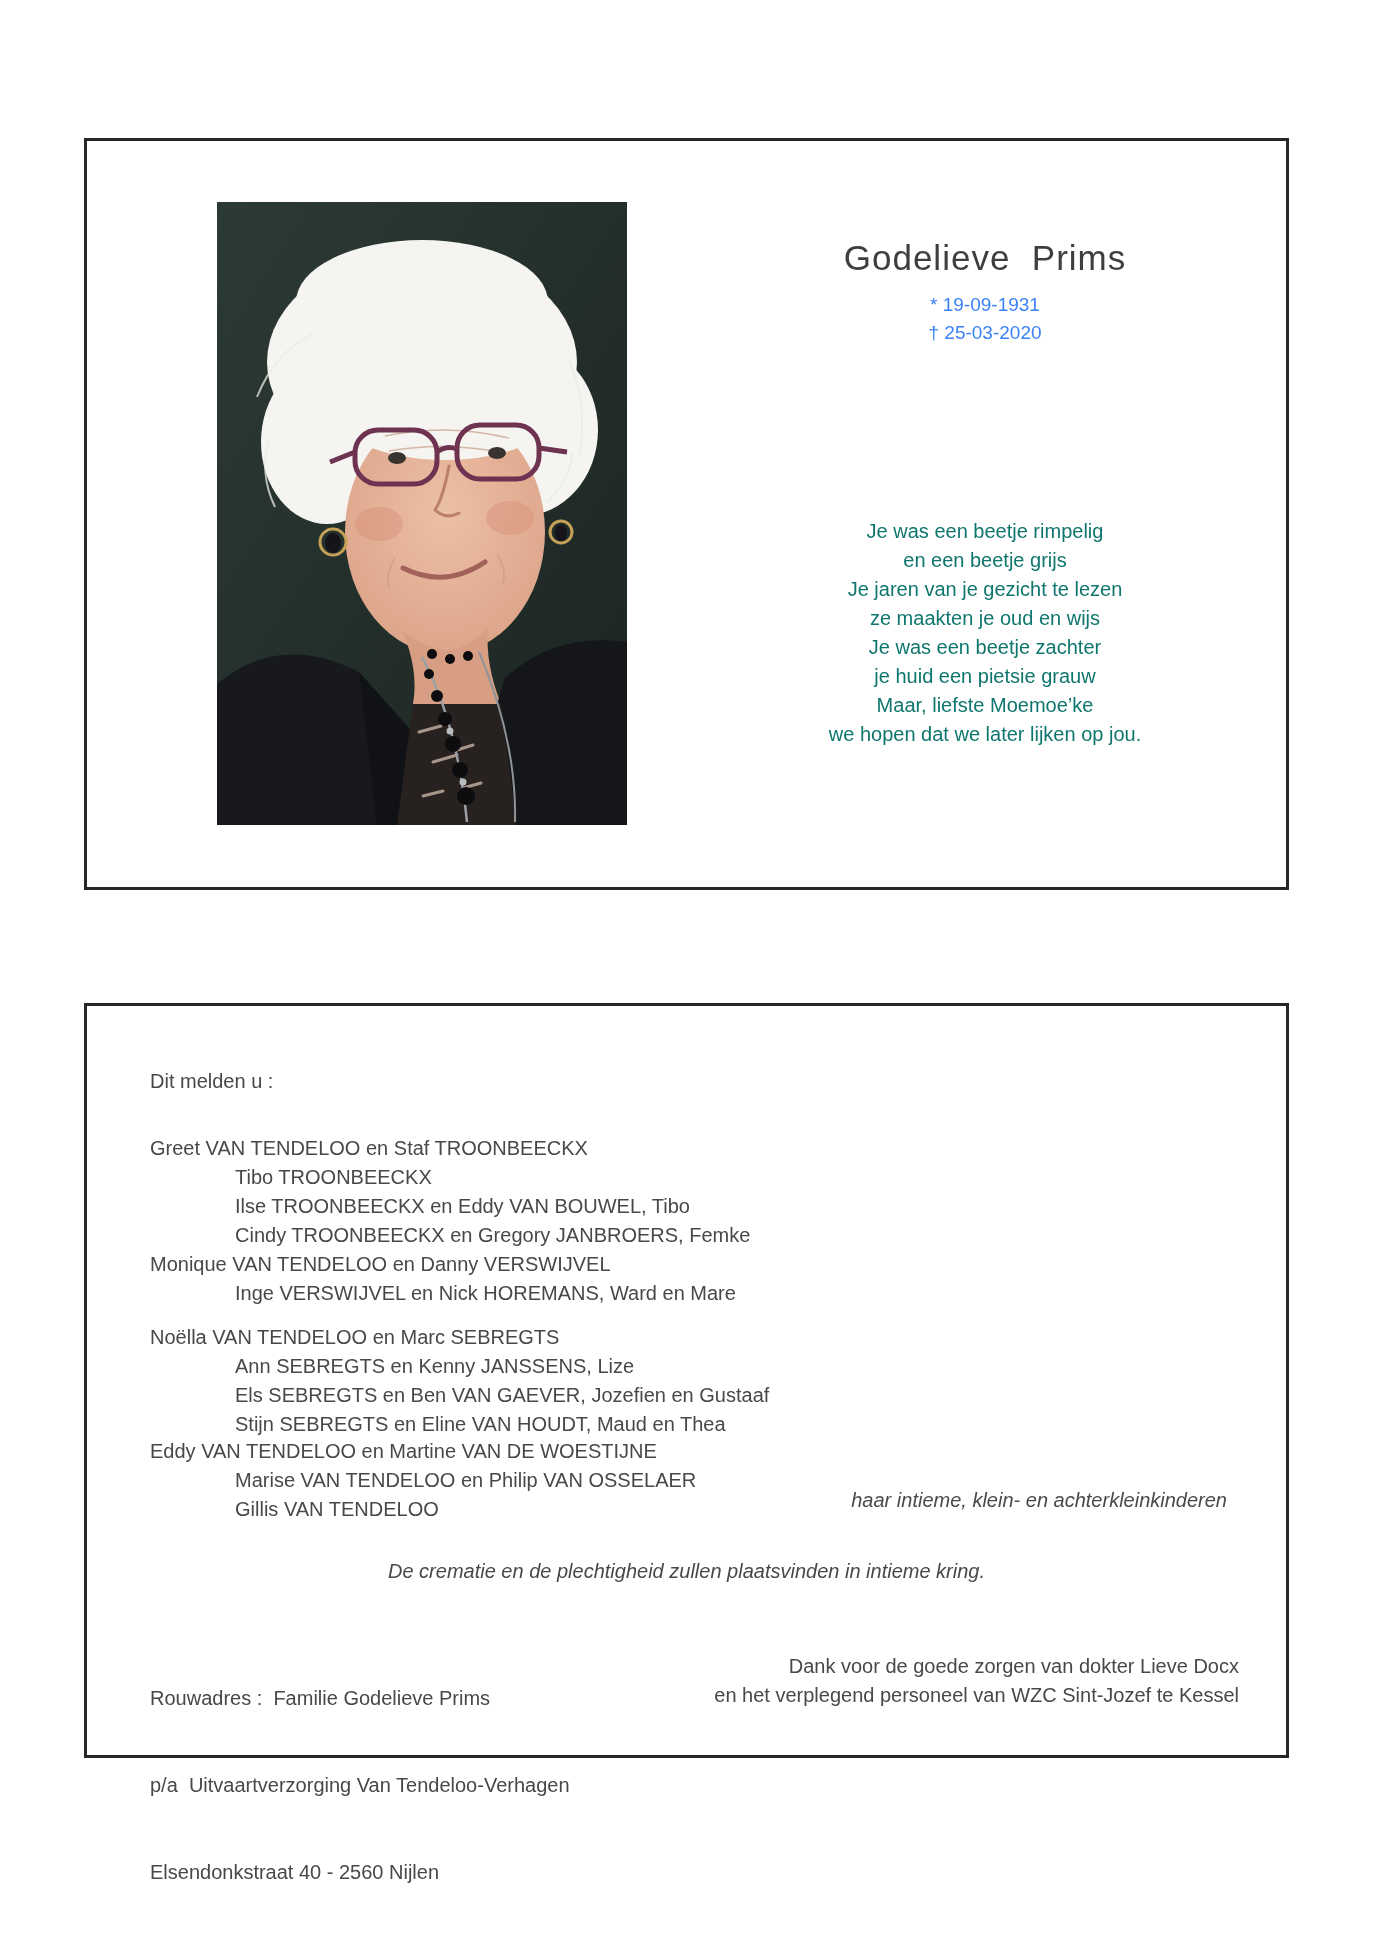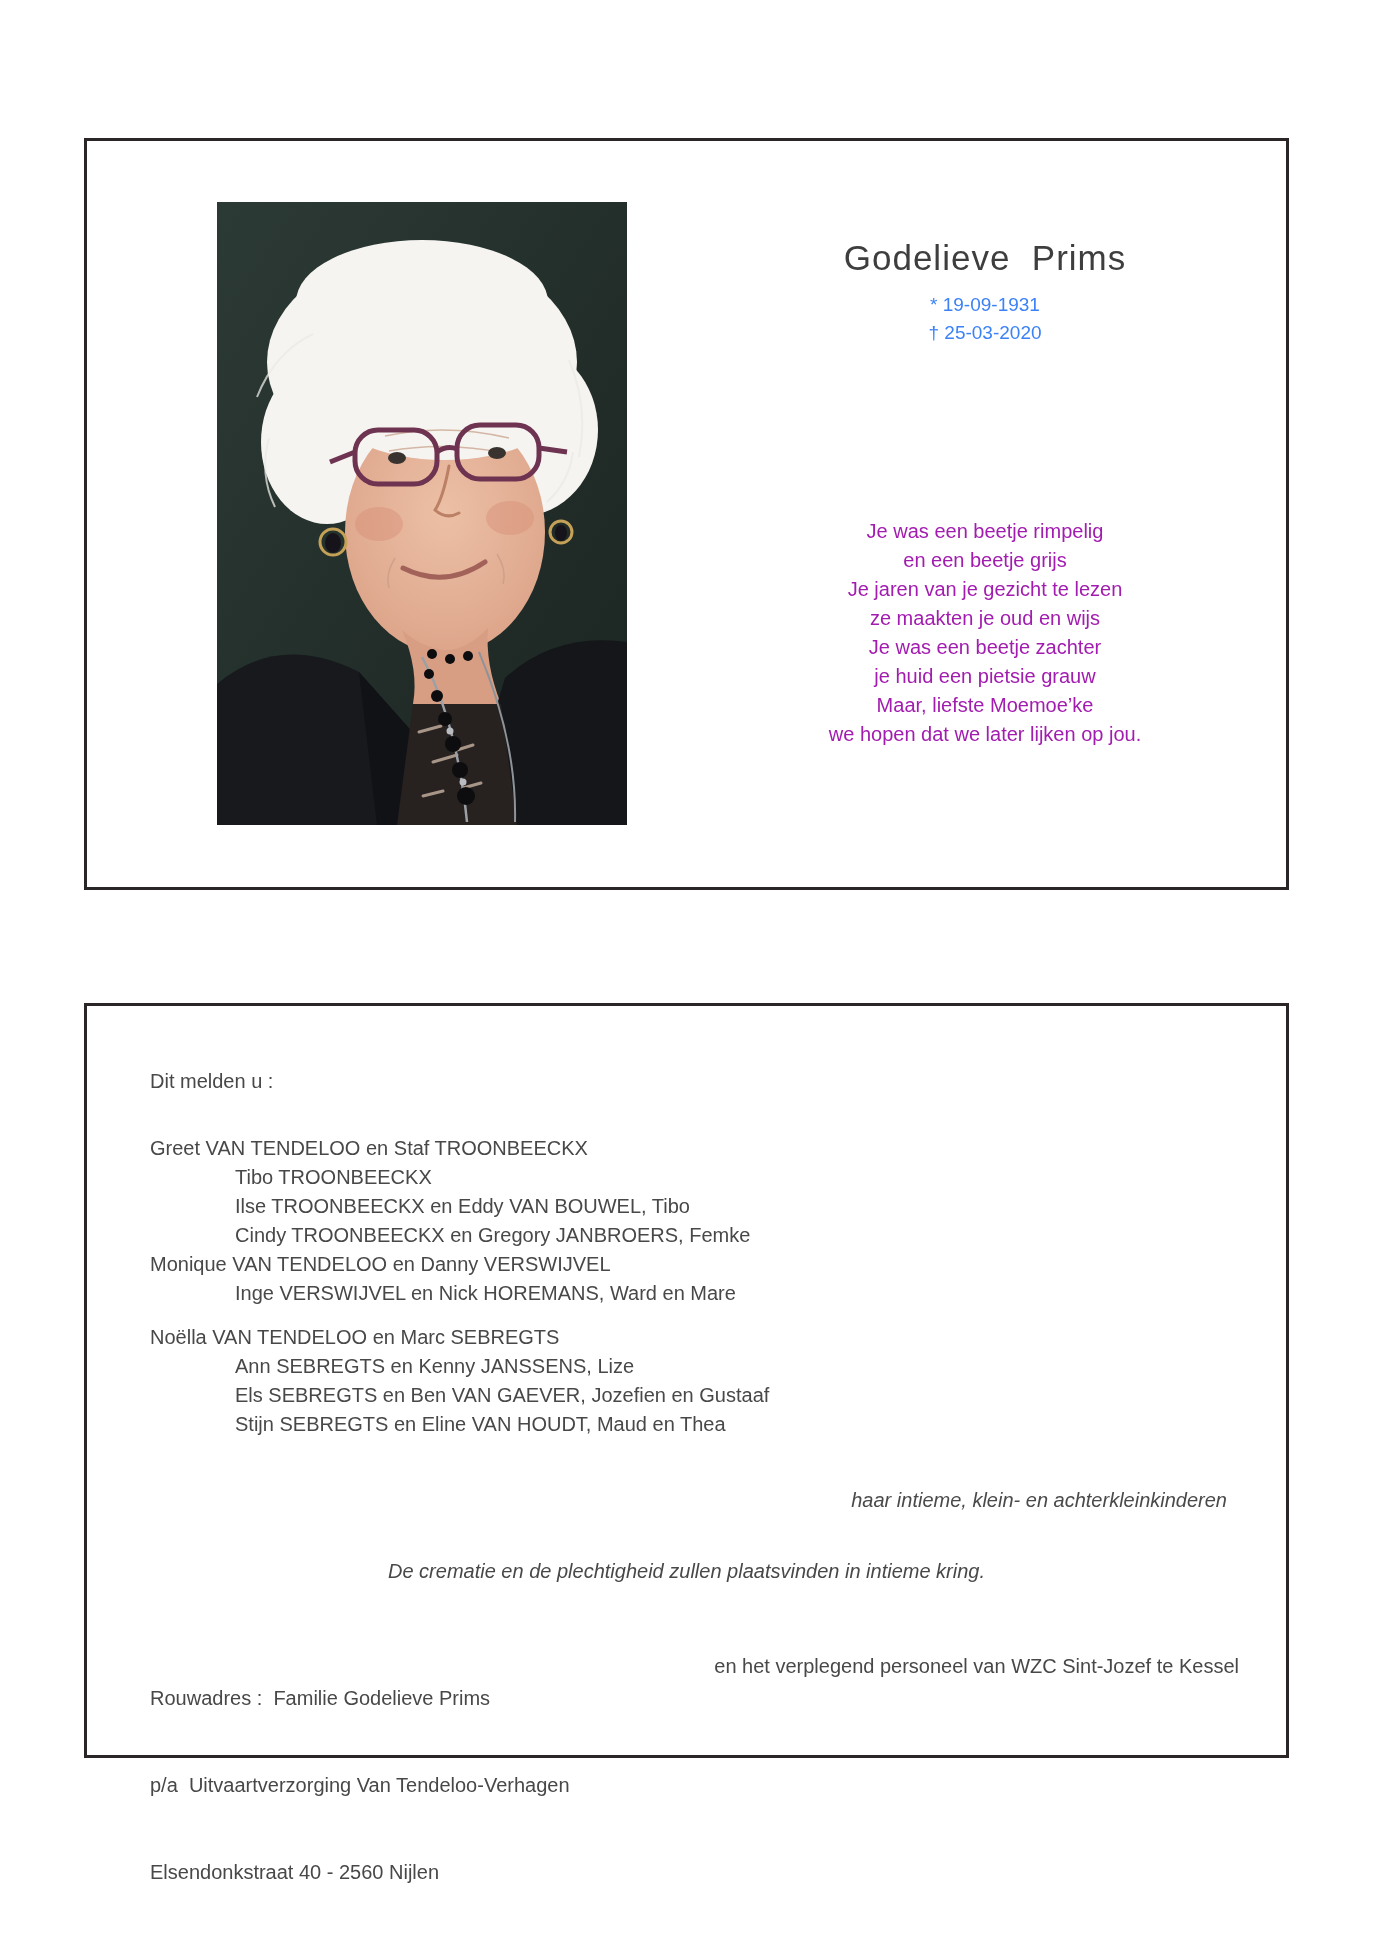--- a/index.html
+++ b/index.html
@@ -54,21 +54,21 @@
   .date-line.first { margin-top: 12px; }
 
   .poem {
     position: absolute;
     left: 553px;
     top: 376px;
     width: 690px;
     text-align: center;
     font-size: 20px;
     line-height: 29px;
-    color: #a21caf;
+    color: #0f766e;
   }
 
   .announce-intro {
     position: absolute;
     left: 63px;
     top: 64px;
     font-size: 20px;
     white-space: pre;
   }
   .family-group {
@@ -273,29 +273,35 @@
       <div class="member">Inge VERSWIJVEL en Nick HOREMANS, Ward en Mare</div>
     </div>
 
     <div class="family-group group-3">
       <div class="head">Noëlla VAN TENDELOO en Marc SEBREGTS</div>
       <div class="member">Ann SEBREGTS en Kenny JANSSENS, Lize</div>
       <div class="member">Els SEBREGTS en Ben VAN GAEVER, Jozefien en Gustaaf</div>
       <div class="member">Stijn SEBREGTS en Eline VAN HOUDT, Maud en Thea</div>
     </div>
 
+    <div class="family-group group-4">
+      <div class="head">Eddy VAN TENDELOO en Martine VAN DE WOESTIJNE</div>
+      <div class="member">Marise VAN TENDELOO en Philip VAN OSSELAER</div>
+      <div class="member">Gillis VAN TENDELOO</div>
+    </div>
 
     <div class="relation-note">haar intieme, klein- en achterkleinkinderen</div>
 
     <div class="ceremony-note">De crematie en de plechtigheid zullen plaatsvinden in intieme kring.</div>
 
     <div class="mourning-address">
       <div>Rouwadres :  Familie Godelieve Prims</div>
       <div>p/a  Uitvaartverzorging Van Tendeloo-Verhagen</div>
       <div>Elsendonkstraat 40 - 2560 Nijlen</div>
     </div>
 
     <div class="thanks-note">
+      <div>Dank voor de goede zorgen van dokter Lieve Docx</div>
       <div>en het verplegend personeel van WZC Sint-Jozef te Kessel</div>
     </div>
   </div>
 
 </div>
 
 </body></html>

